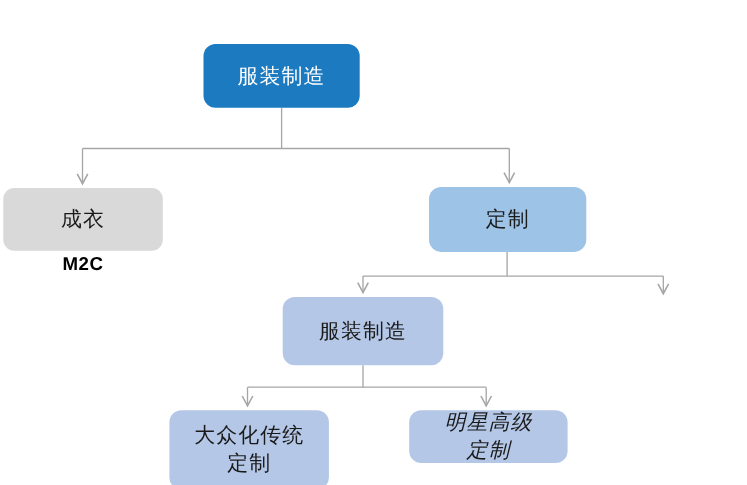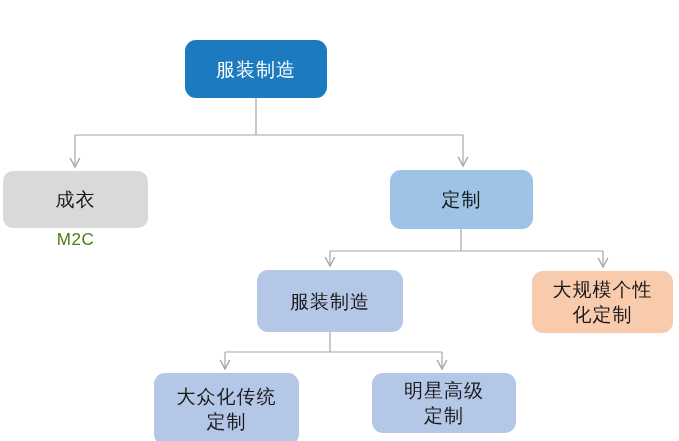--- a/index.html
+++ b/index.html
@@ -23,33 +23,33 @@
     color:#1a1a1a;
     text-align:center;
     line-height:25px;
     white-space:pre-line;
     letter-spacing:1px;
   }
   .node.root{color:#ffffff;}
   .sublabel{
     position:absolute;
     font-size:17px;
-    font-weight:400;
-    color:#4d7c0f;
+    font-weight:700;
+    color:#000000;
     text-align:center;
     letter-spacing:0.5px;
   }
   
   .n-root           {left:185px;top:40px; width:142px;height:58px;}
   .n-ready-made     {left:3px;  top:171px;width:145px;height:57px;}
   .n-custom         {left:390px;top:170px;width:143px;height:59px;}
   .n-traditional    {left:257px;top:270px;width:146px;height:62px;}
   .n-mass-personal  {left:532px;top:271px;width:141px;height:62px;}
   .n-mass-trad      {left:154px;top:373px;width:145px;height:72px;}
-  .n-celebrity      {left:372px;top:373px;width:144px;height:60px;}
+  .n-celebrity      {left:372px;top:373px;width:144px;height:48px;font-style:italic;}
   .s-m2c{left:3px;  top:230px;width:145px;}
   .s-c2m{left:532px;top:339px;width:141px;}
 </style>
 </head>
 <body>
 
 <div class="canvas">
 
   <svg class="connectors" width="679" height="441" viewBox="0 0 679 441">
     <defs>
@@ -78,22 +78,20 @@
 
   <div class="node root n-root" style="background: rgb(27, 122, 192);">服装制造</div>
 
   <div class="node n-ready-made" style="background: rgb(217, 217, 217); border-radius: 10px;">成衣</div>
   <div class="sublabel s-m2c">M2C</div>
 
   <div class="node n-custom" style="background: rgb(157, 195, 230);">定制</div>
 
   <div class="node n-traditional" style="background: rgb(180, 199, 231);">服装制造</div>
 
-  <div class="node n-mass-personal" style="background: rgb(248, 203, 173);">大规模个性
-化定制</div>
 
   <div class="node n-mass-trad" style="background: rgb(180, 199, 231);">大众化传统
 定制</div>
 
   <div class="node n-celebrity" style="background: rgb(180, 199, 231);">明星高级
 定制</div>
 
 </div>
 
 </body></html>

